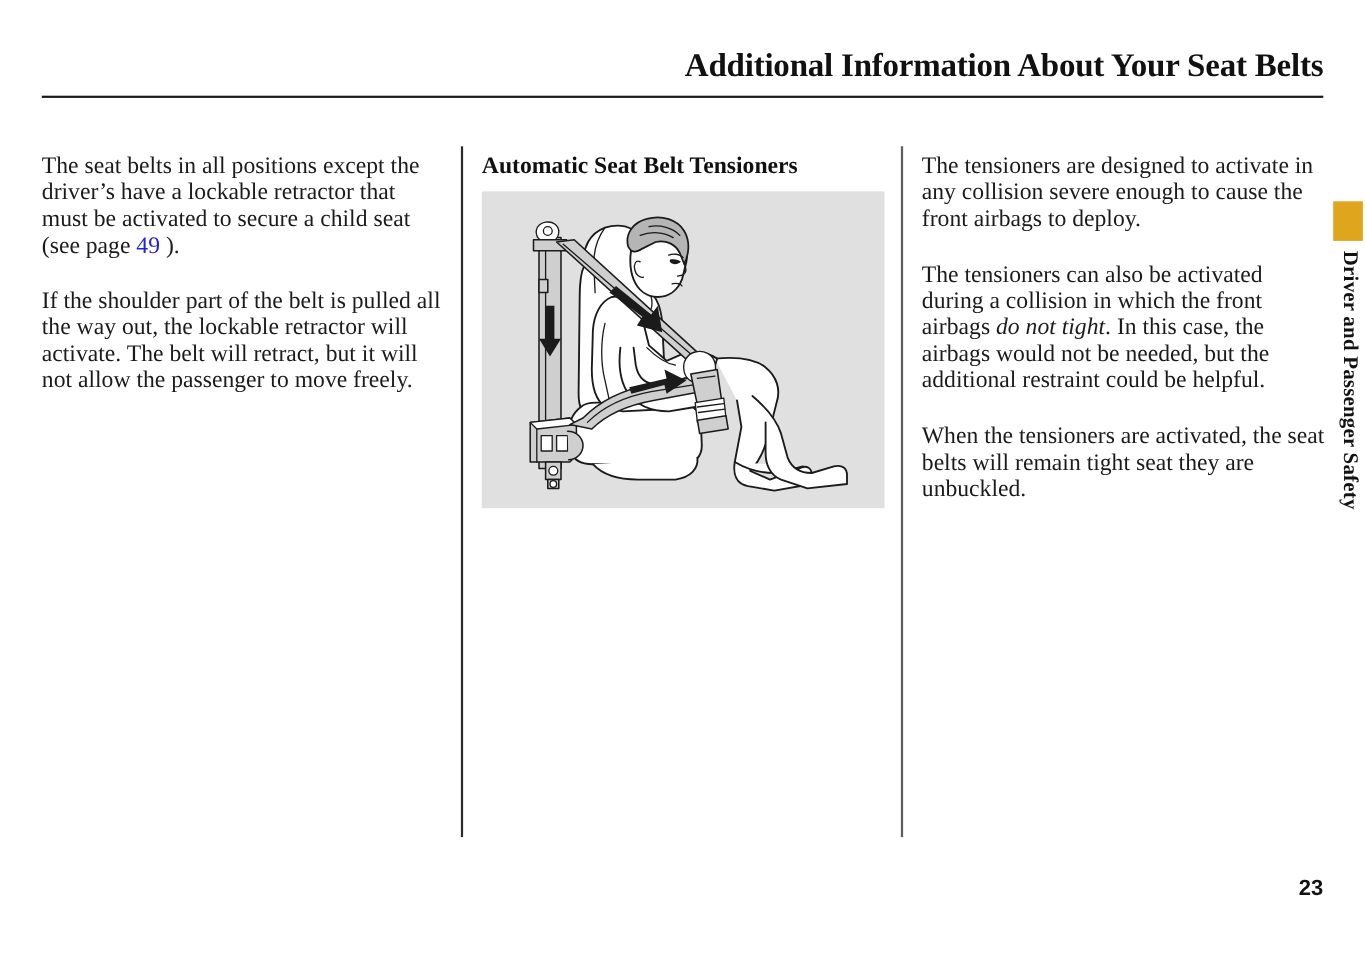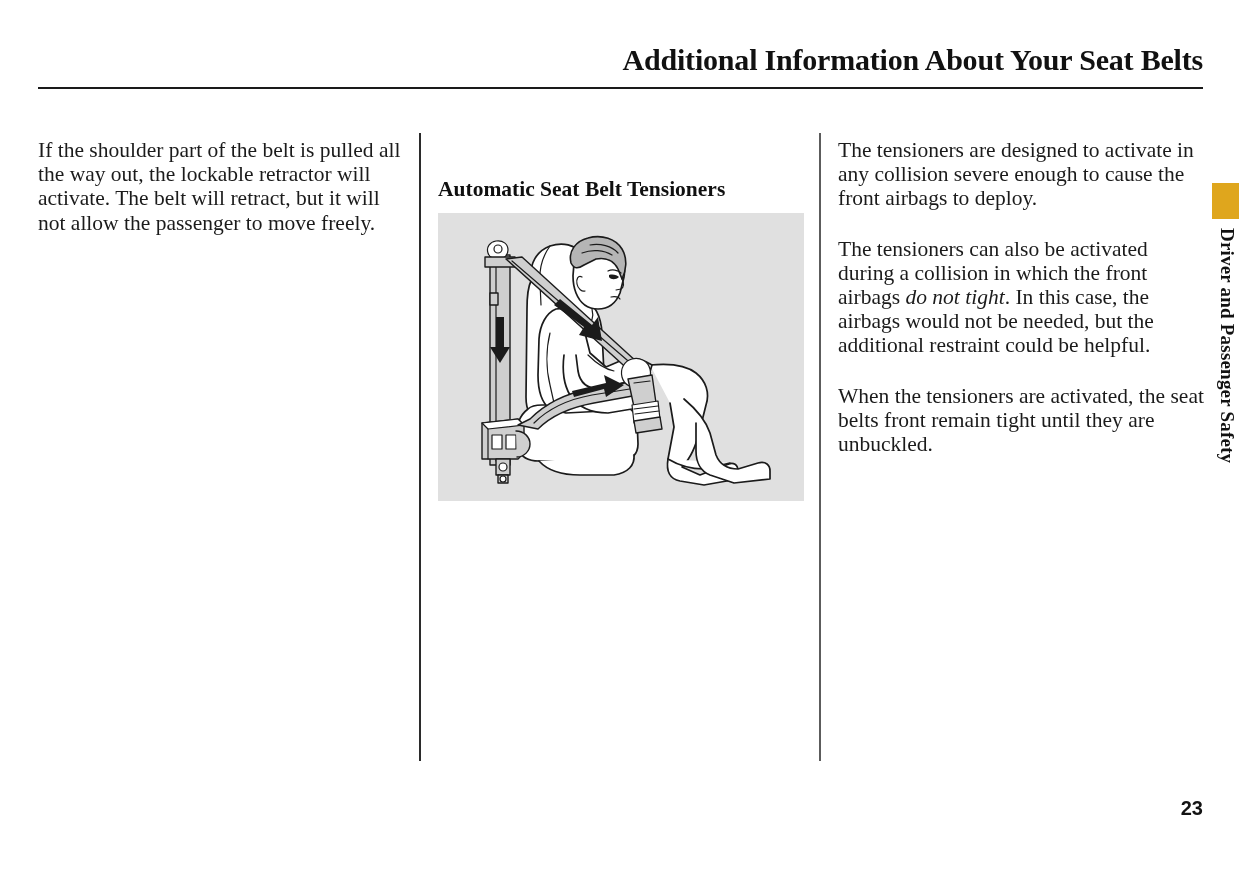--- a/index.html
+++ b/index.html
@@ -43,21 +43,21 @@
     height: 2px;
     background: #1a1a1a;
   }
 
   
   .column {
     position: absolute;
     top: 138px;
   }
   #col-left   { left: 38px;  width: 366px; }
-  #col-middle { left: 438px; width: 316px; margin-top: 39px; }
+  #col-middle { left: 438px; width: 316px; }
   #col-right  { left: 838px; width: 366px; }
 
   .col-divider {
     position: absolute;
     top: 133px;
     width: 2px;
     height: 628px;
     background: #2b2b2b;
   }
   #divider-1 { left: 419px; }
@@ -149,20 +149,21 @@
 <div id="page-header">
   <div id="page-title">Additional Information About Your Seat Belts</div>
   <div id="header-rule"></div>
 </div>
 
 <div class="col-divider" id="divider-1"></div>
 <div class="col-divider" id="divider-2"></div>
 
 <div class="column" id="col-left">
 
+  <p class="body-text"><span>The seat belts in all positions except the driver’s have a lockable retractor that must be activated to secure a child seat (see page </span><span class="xref">49</span><span> ).</span></p>
 
   <p class="body-text">If the shoulder part of the belt is pulled all the way out, the lockable retractor will activate. The belt will retract, but it will not allow the passenger to move freely.</p>
 
 
 </div>
 
 <div class="column" id="col-middle">
 
   <h2 class="section-heading">Automatic Seat Belt Tensioners</h2>
 
@@ -307,21 +308,21 @@
 
 </div>
 
 <div class="column" id="col-right">
 
   <p class="body-text">The tensioners are designed to activate in any collision severe enough to cause the front airbags to deploy.</p>
 
 
   <p class="body-text"><span>The tensioners can also be activated during a collision in which the front airbags </span><span class="ital">do not tight</span><span>. In this case, the airbags would not be needed, but the additional restraint could be helpful.</span></p>
 
-  <p class="body-text">When the tensioners are activated, the seat belts front remain tight until they are unbuckled.</p>
+  <p class="body-text">When the tensioners are activated, the seat belts will remain tight seat they are unbuckled.</p>
 
 </div>
 
 <div id="section-tab">
   <div id="section-tab-marker"></div>
 </div>
 <div id="section-tab-label">Driver and Passenger Safety</div>
 
 <div id="page-number">23</div>
 

